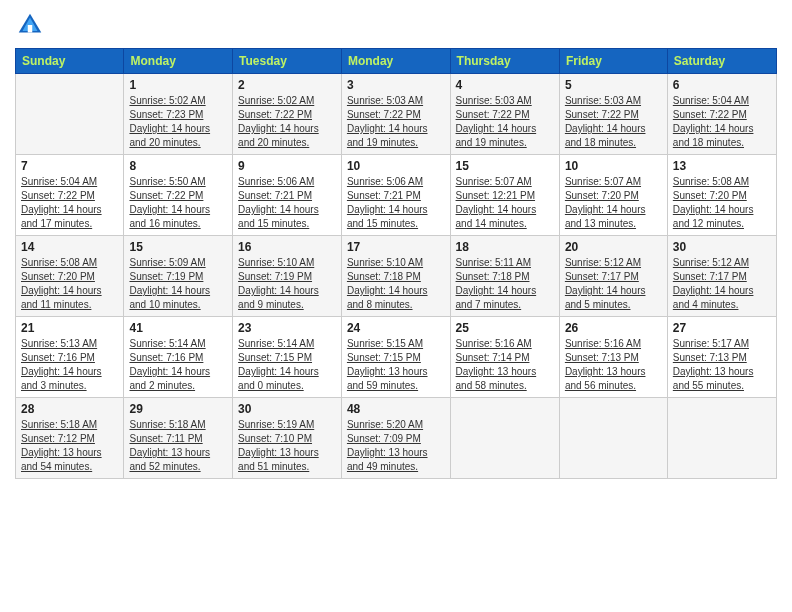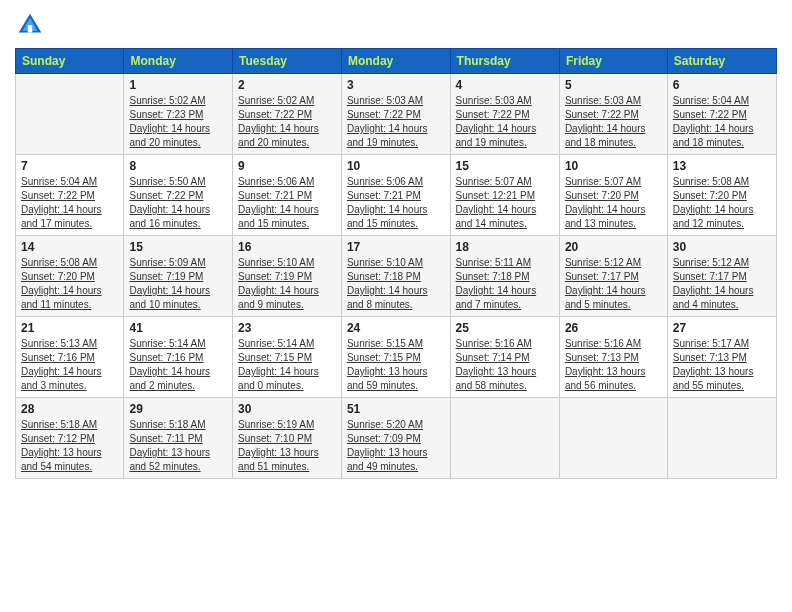--- a/index.html
+++ b/index.html
@@ -345,21 +345,21 @@
 and 52 minutes.</div>
           </td>
           <td>
             <span class="day-num">30</span>
             <div class="day-info">Sunrise: 5:19 AM
 Sunset: 7:10 PM
 Daylight: 13 hours
 and 51 minutes.</div>
           </td>
           <td>
-            <span class="day-num">51</span>
+            <span class="day-num">48</span>
             <div class="day-info">Sunrise: 5:20 AM
 Sunset: 7:09 PM
 Daylight: 13 hours
 and 49 minutes.</div>
           </td>
           <td class="empty-cell"></td>
           <td class="empty-cell"></td>
           <td class="empty-cell"></td>
         </tr>
       </tbody>

